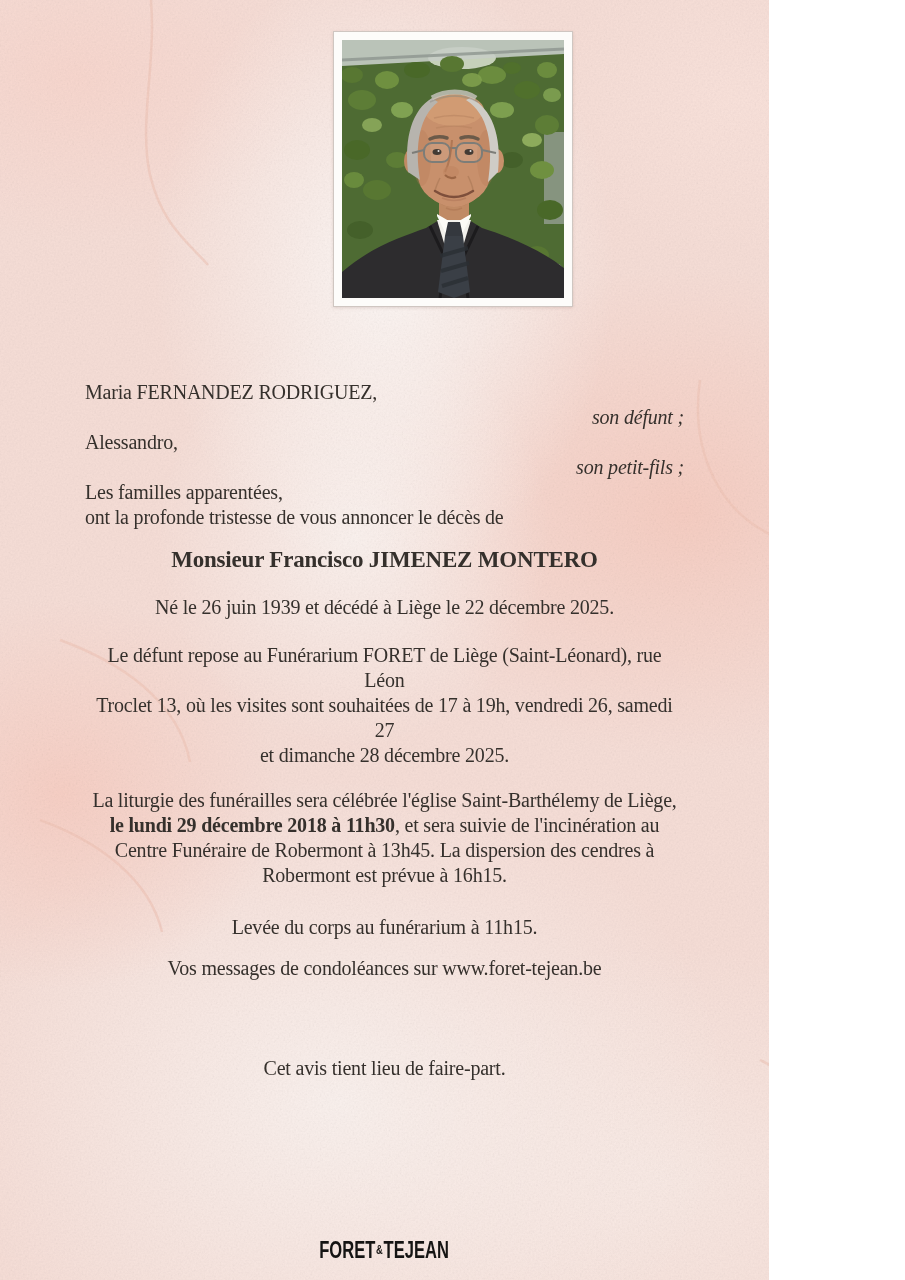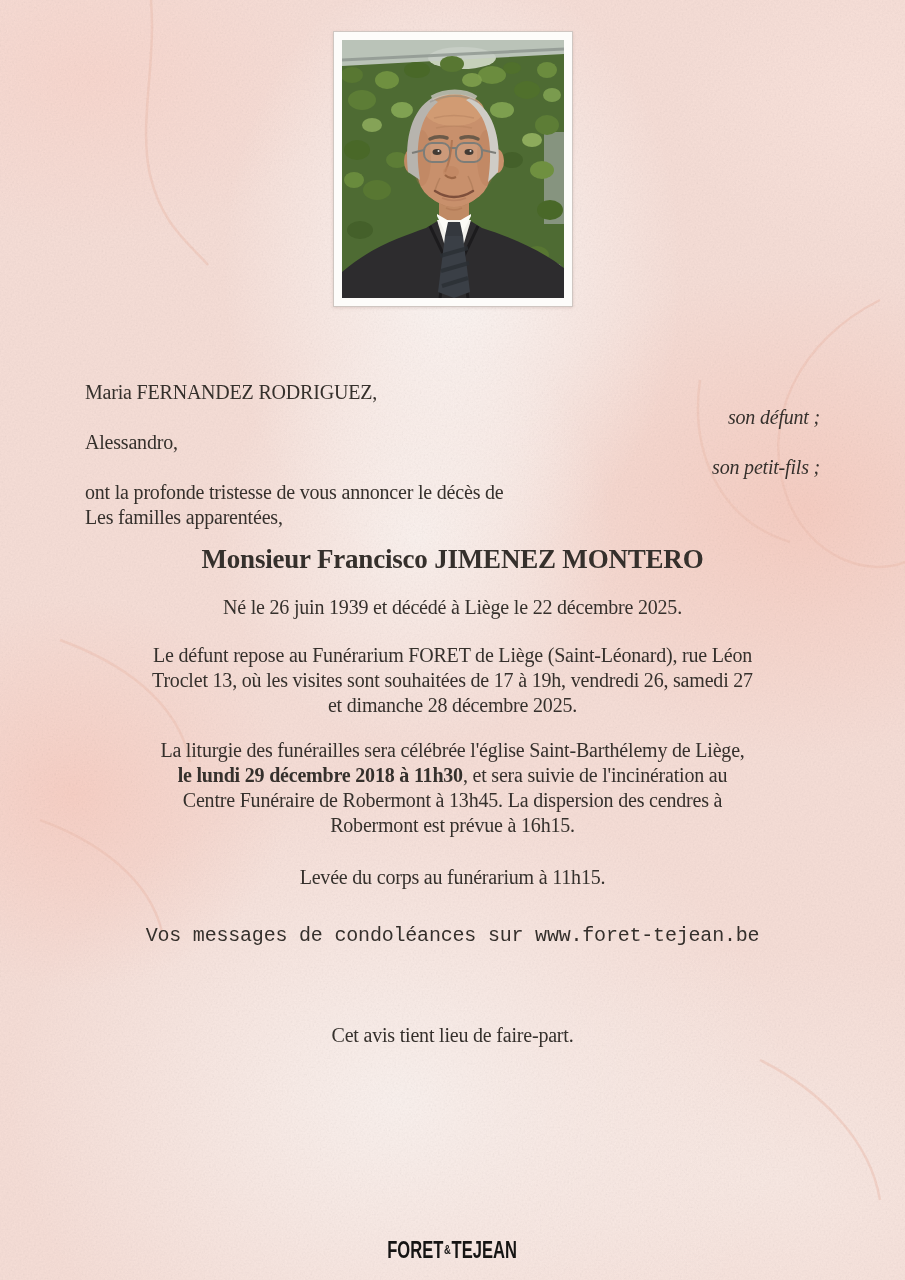--- a/index.html
+++ b/index.html
@@ -5,21 +5,21 @@
 <style>
   * { margin: 0; padding: 0; box-sizing: border-box; }
   html, body { width: 905px; height: 1280px; }
   body {
     font-family: "Liberation Serif", serif;
     color: #35302c;
     overflow: hidden;
   }
   .page {
     position: relative;
-    width: 905px;
+    width: 769px;
     height: 1280px;
     background-color: #f6ded7;
     background-image:
       radial-gradient(ellipse 320px 430px at 50% 21%, rgba(252,248,246,.95), rgba(252,248,246,0) 72%),
       radial-gradient(ellipse 280px 300px at 46% 42%, rgba(251,244,241,.85), rgba(251,244,241,0) 70%),
       radial-gradient(ellipse 430px 340px at 89% 40%, rgba(246,203,191,.85), rgba(246,203,191,0) 72%),
       radial-gradient(ellipse 310px 280px at 8% 62%, rgba(247,206,195,.9), rgba(247,206,195,0) 70%),
       radial-gradient(ellipse 520px 430px at 44% 86%, rgba(250,243,240,.9), rgba(250,243,240,0) 75%),
       radial-gradient(ellipse 420px 310px at 86% 92%, rgba(249,236,231,.75), rgba(249,236,231,0) 75%),
       radial-gradient(ellipse 320px 220px at 10% 6%, rgba(248,214,205,.85), rgba(248,214,205,0) 75%),
@@ -50,26 +50,26 @@
     position: absolute;
     top: 380px; left: 85px; right: 85px;
     z-index: 3;
     font-size: 20px;
     line-height: 25px;
     letter-spacing: -0.2px;
   }
   .line-left  { text-align: left; }
   .line-right { text-align: right; font-style: italic; }
   .centered   { text-align: center; }
-  .deceased-name { margin-top: 17px; text-align: center; font-weight: bold; font-size: 27px; }
+  .deceased-name { margin-top: 17px; text-align: center; font-weight: bold; font-size: 23px; }
   .birth-death   { margin-top: 23px; }
   .repose        { margin-top: 23px; }
   .liturgy       { margin-top: 20px; }
   .levee         { margin-top: 27px; }
-  .condolences   { margin-top: 33px; font-family: Liberation Mono, monospace; }
+  .condolences   { margin-top: 16px; }
   .notice        { margin-top: 75px; text-align: center; }
   .bold-inline   { font-weight: bold; }
 
   .footer-logo {
     position: absolute;
     top: 1237px; left: 0; right: 0;
     text-align: center;
     z-index: 3;
   }
   .brand {
@@ -217,22 +217,22 @@
     </svg>
   </div>
 
   <div class="content">
 
     <div class="line-left">Maria FERNANDEZ RODRIGUEZ,</div>
     <div class="line-right">son défunt ;</div>
     <div class="line-left">Alessandro,</div>
     <div class="line-right">son petit-fils ;</div>
 
+    <div class="line-left">Les familles apparentées,</div>
     <div class="line-left">ont la profonde tristesse de vous annoncer le décès de</div>
-    <div class="line-left">Les familles apparentées,</div>
 
     <div class="deceased-name">Monsieur Francisco JIMENEZ MONTERO</div>
 
     <div class="birth-death centered">Né le 26 juin 1939 et décédé à Liège le 22 décembre 2025.</div>
 
     <div class="repose">
       <div class="centered">Le défunt repose au Funérarium FORET de Liège (Saint-Léonard), rue Léon</div>
       <div class="centered">Troclet 13, où les visites sont souhaitées de 17 à 19h, vendredi 26, samedi 27</div>
       <div class="centered">et dimanche 28 décembre 2025.</div>
     </div>

